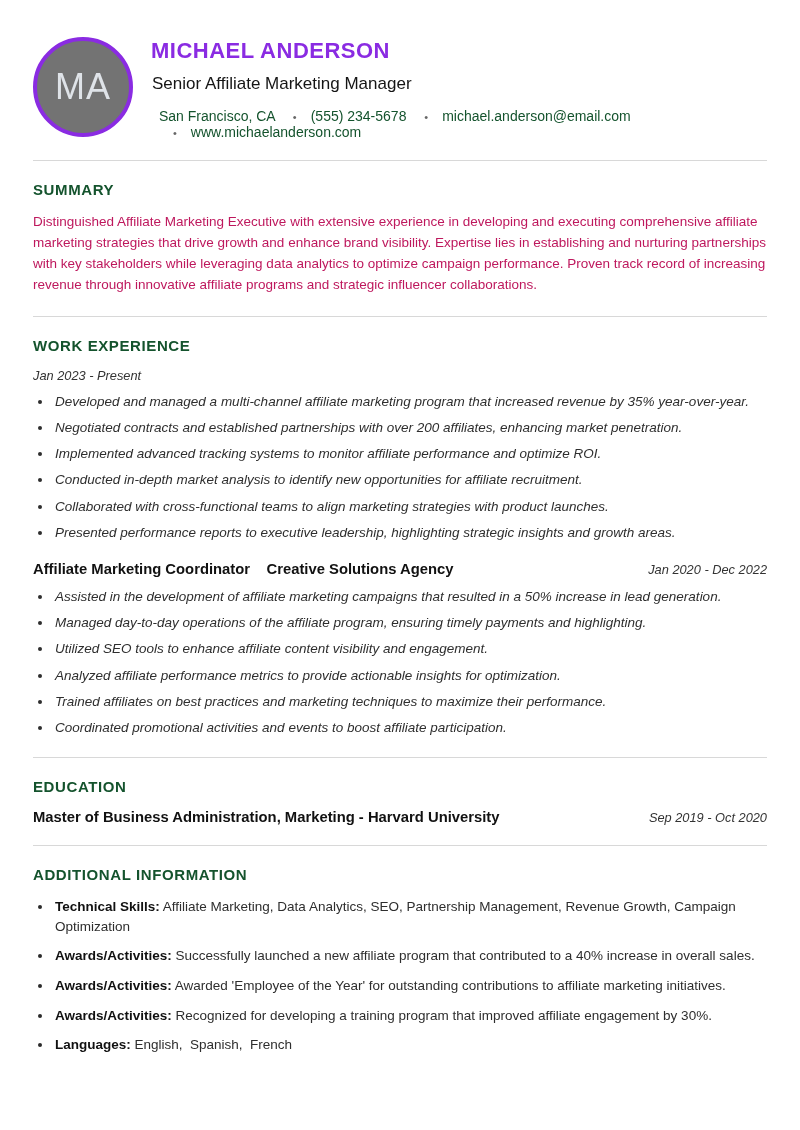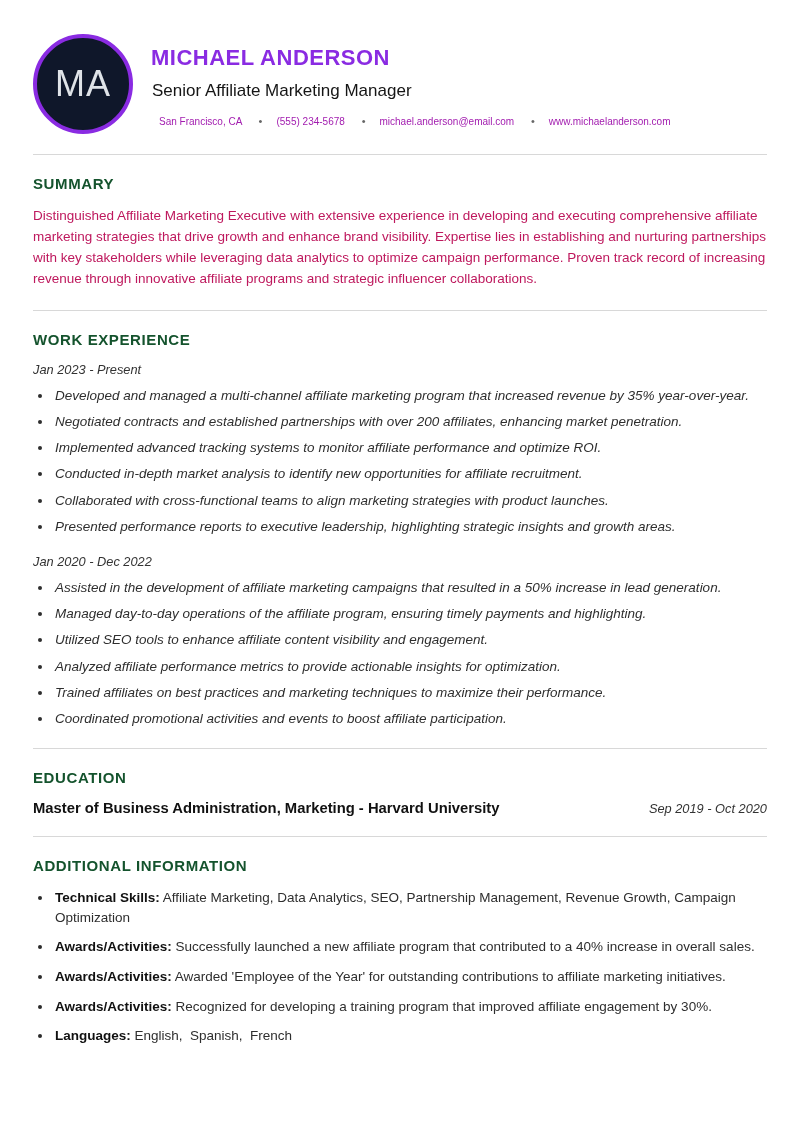--- a/index.html
+++ b/index.html
@@ -15,21 +15,21 @@
     min-height: 1130px;
     padding: 34px 33px 40px 33px;
     background: #ffffff;
   }
 
   
   .header { display: flex; align-items: center; gap: 18px; margin-bottom: 20px; }
   .avatar {
     width: 100px; height: 100px;
     border-radius: 50%;
-    background: #0f172a;
+    background: #737373;
     border: 4px solid #8a2be2;
     display: flex; align-items: center; justify-content: center;
     flex-shrink: 0;
   }
   .avatar-initials {
     color: #dfe3e8;
     font-size: 36px;
     font-weight: normal;
     letter-spacing: 1px;
   }
@@ -41,21 +41,21 @@
     letter-spacing: 0.5px;
     margin-bottom: 10px;
   }
   .person-title {
     color: #151515;
     font-size: 17px;
     font-weight: normal;
     margin-bottom: 14px;
     padding-left: 1px;
   }
-  .contact-line { font-size: 10px; color: #a21caf; padding-left: 8px; }
+  .contact-line { font-size: 14px; color: #14532d; padding-left: 8px; }
   .contact-item { white-space: nowrap; }
   .contact-item + .contact-item::before {
     content: "\2022";
     color: #666;
     margin: 0 14px;
     font-size: 11px;
   }
 
   
   .divider {
@@ -172,20 +172,24 @@
           <li>Conducted in-depth market analysis to identify new opportunities for affiliate recruitment.</li>
 
           <li>Collaborated with cross-functional teams to align marketing strategies with product launches.</li>
 
           <li>Presented performance reports to executive leadership, highlighting strategic insights and growth areas.</li>
         </ul>
     </div>
 
     <div class="job">
       <div class="job-header">
+        <div>
+          <span class="job-title">Affiliate Marketing Coordinator</span>
+          <span class="job-company">Creative Solutions Agency</span>
+        </div>
         <span class="dates">Jan 2020 - Dec 2022</span>
       </div>
       <ul class="bullets">
 
           <li>Assisted in the development of affiliate marketing campaigns that resulted in a 50% increase in lead generation.</li>
 
           <li>Managed day-to-day operations of the affiliate program, ensuring timely payments and highlighting.</li>
 
           <li>Utilized SEO tools to enhance affiliate content visibility and engagement.</li>
 

